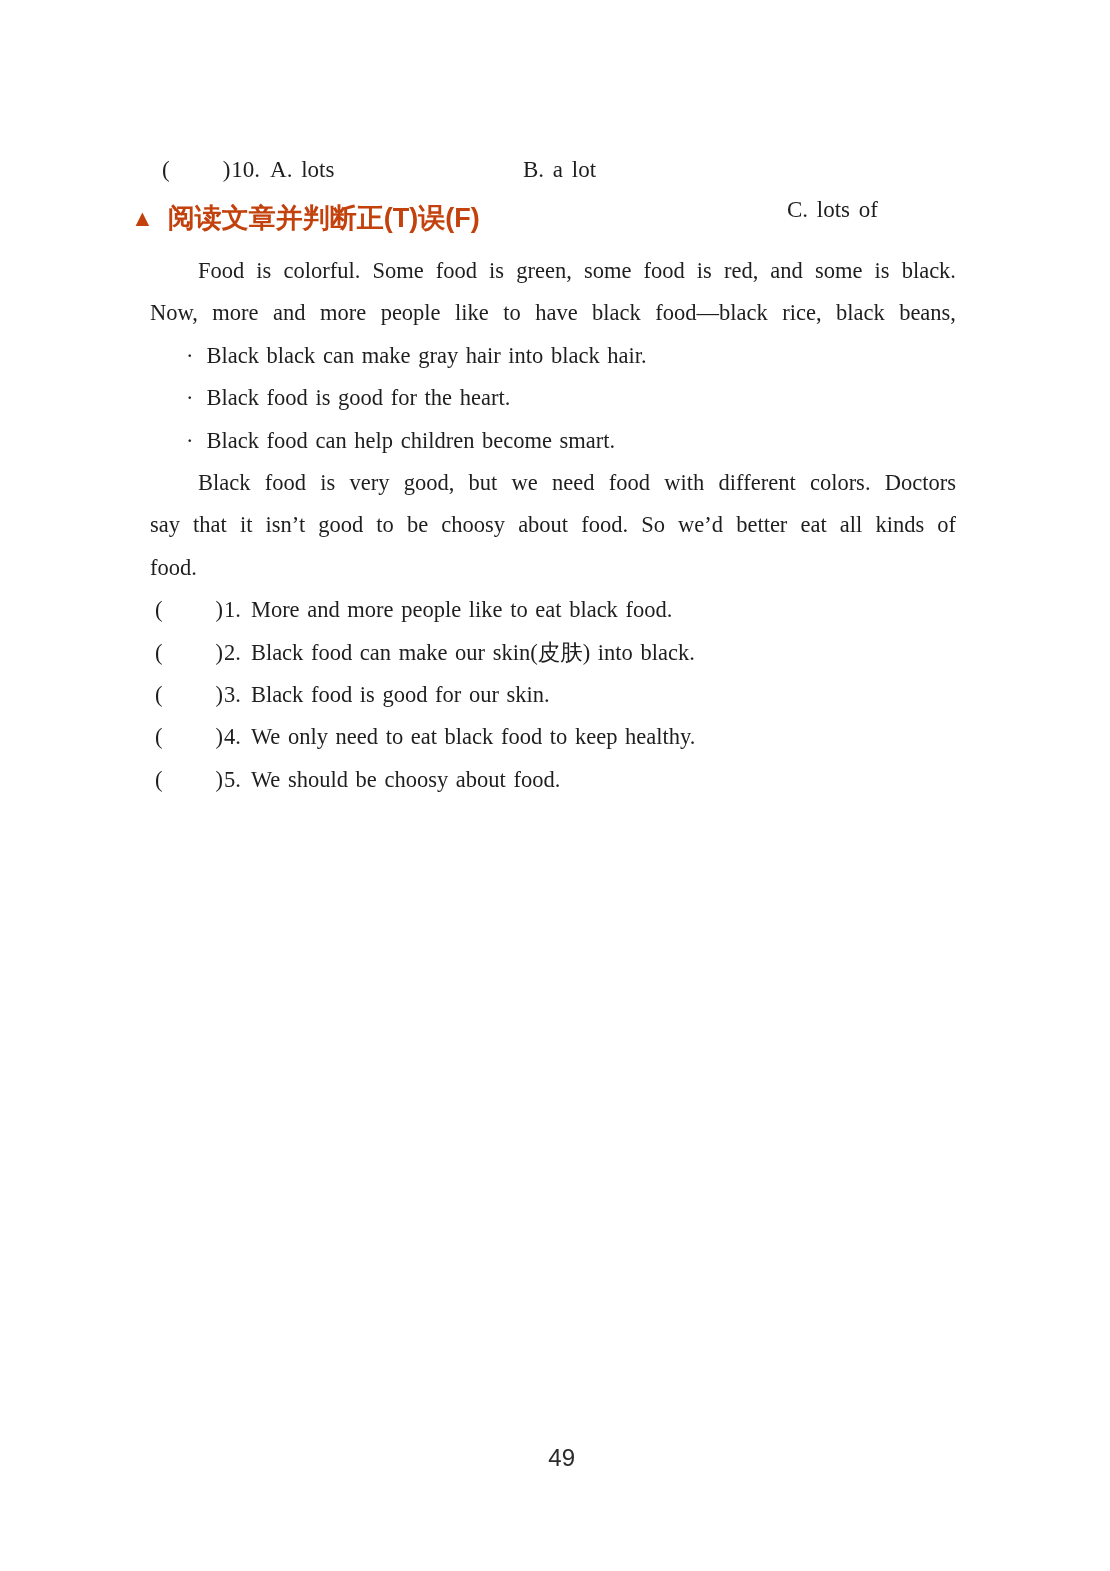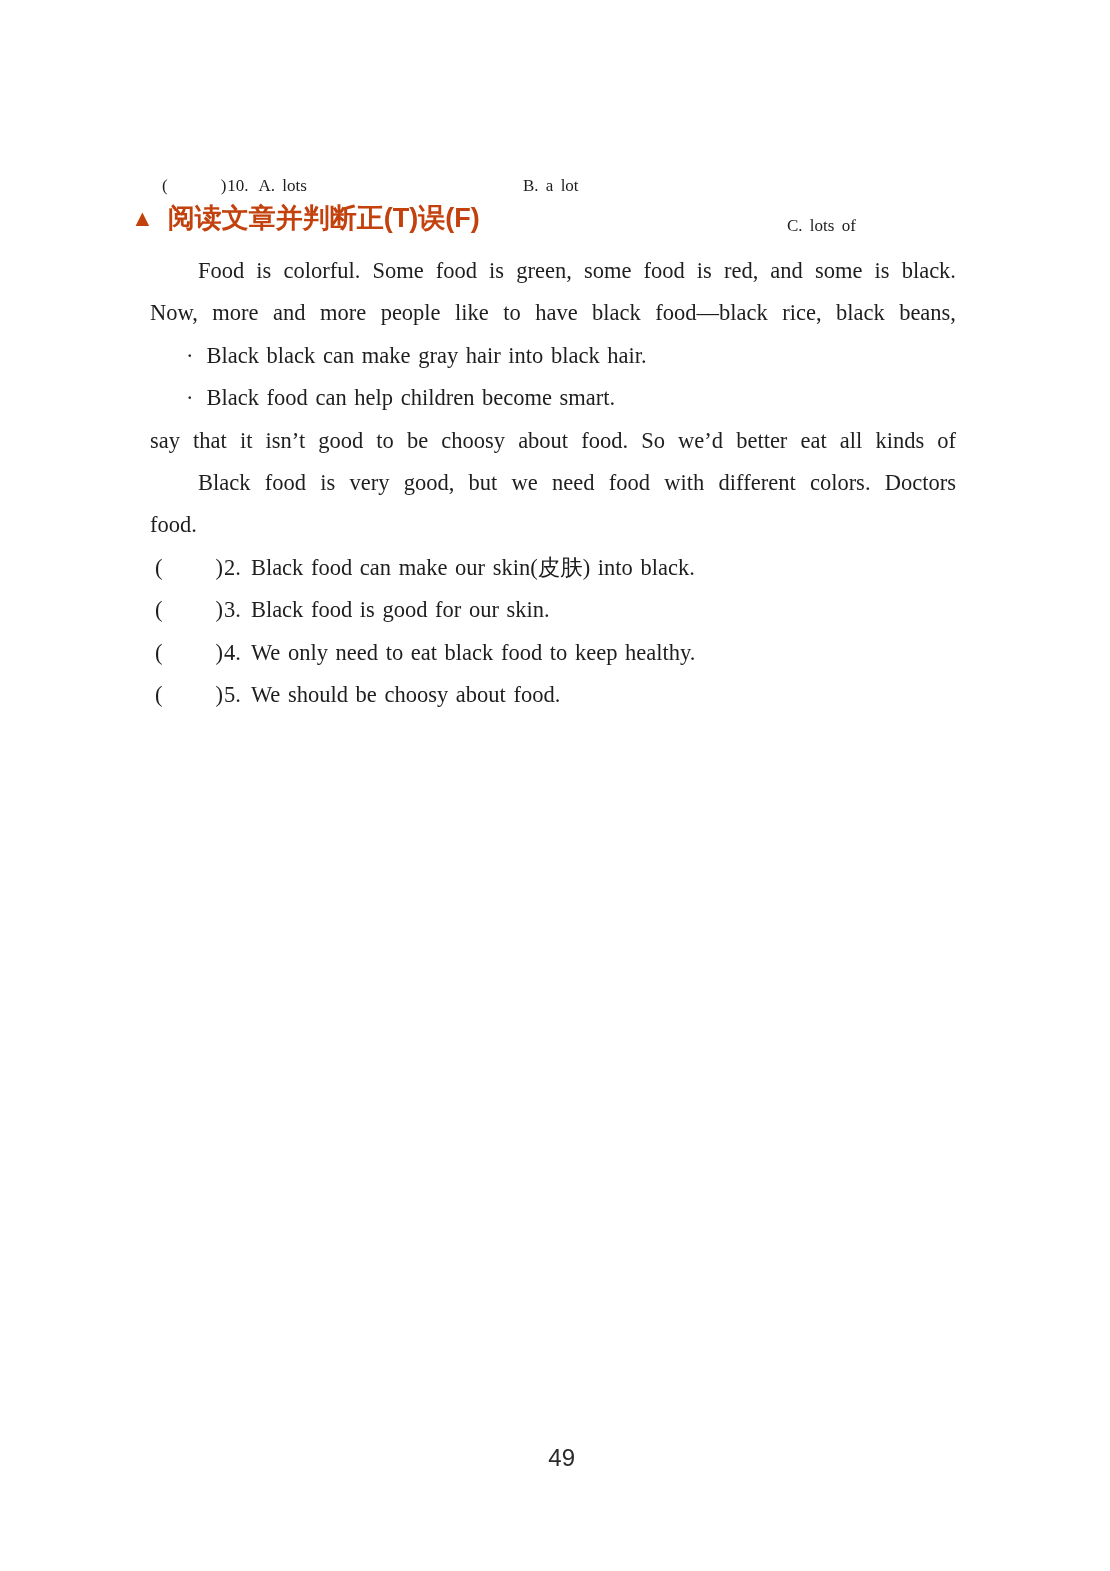--- a/index.html
+++ b/index.html
@@ -14,24 +14,24 @@
     background: #ffffff;
     color: #1e1e1e;
     font-family: "Liberation Serif", serif;
     overflow: hidden;
   }
 
   
   .mcq-row {
     position: absolute;
     left: 157px;
-    top: 168px;
+    top: 152px;
     width: 810px;
     height: 36px;
-    font-size: 17px;
+    font-size: 23px;
     line-height: 36px;
     word-spacing: 3px;
   }
   .mcq-a { position: absolute; left: 5px; white-space: nowrap; }
   .mcq-b { position: absolute; left: 366px; white-space: nowrap; }
   .mcq-c { position: absolute; left: 630px; white-space: nowrap; margin-top: 40px; }
 
   .blank-gap {
     display: inline-block;
     width: 53px;
@@ -117,27 +117,33 @@
 
   <div class="flow">
 
     <div class="tline justify indent">Food is colorful. Some food is green, some food is red, and some is black.</div>
     <div class="tline justify">Now, more and more people like to have black food—black rice, black beans,</div>
 
     <div class="tline bullet-line">
       <span class="bullet-dot">·</span><span>Black black can make gray hair into black hair.</span>
     </div>
     <div class="tline bullet-line">
+      <span class="bullet-dot">·</span><span>Black food is good for the heart.</span>
+    </div>
+    <div class="tline bullet-line">
       <span class="bullet-dot">·</span><span>Black food can help children become smart.</span>
     </div>
 
+    <div class="tline justify indent">Black food is very good, but we need food with different colors. Doctors</div>
     <div class="tline justify">say that it isn’t good to be choosy about food. So we’d better eat all kinds of</div>
-    <div class="tline justify indent">Black food is very good, but we need food with different colors. Doctors</div>
     <div class="tline">food.</div>
 
+    <div class="tline tf-row">
+      <span>(</span><span class="blank-gap"></span><span>)</span><span class="q-num">1.</span><span class="tf-text">More and more people like to eat black food.</span>
+    </div>
     <div class="tline tf-row">
       <span>(</span><span class="blank-gap"></span><span>)</span><span class="q-num">2.</span><span class="tf-text">Black food can make our skin(皮肤) into black.</span>
     </div>
     <div class="tline tf-row">
       <span>(</span><span class="blank-gap"></span><span>)</span><span class="q-num">3.</span><span class="tf-text">Black food is good for our skin.</span>
     </div>
     <div class="tline tf-row">
       <span>(</span><span class="blank-gap"></span><span>)</span><span class="q-num">4.</span><span class="tf-text">We only need to eat black food to keep healthy.</span>
     </div>
     <div class="tline tf-row">

